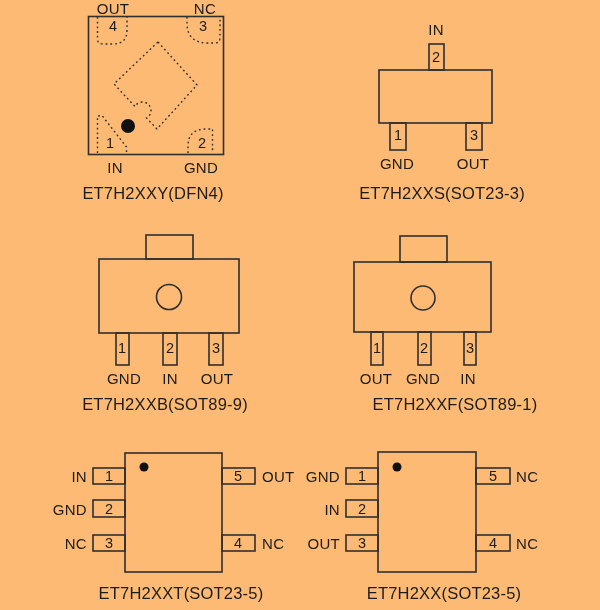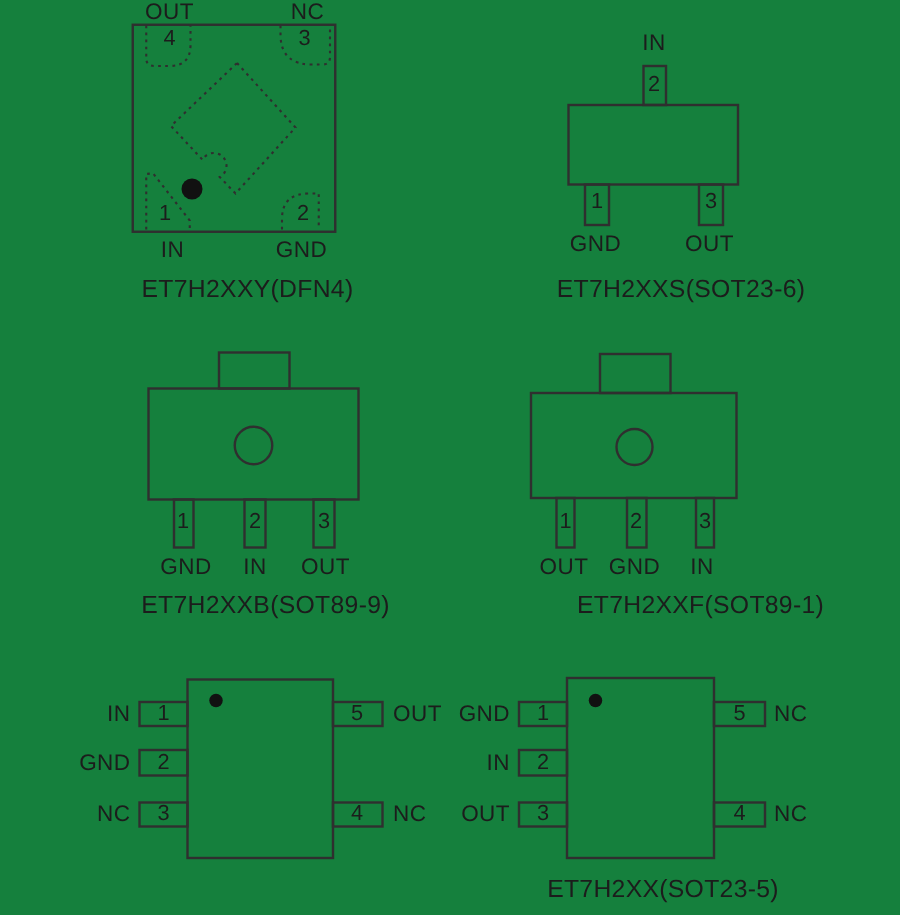--- a/index.html
+++ b/index.html
@@ -1,36 +1,36 @@
 <!DOCTYPE html>
 <html><head>
 <meta charset="utf-8">
 <style>
   html,body{margin:0;padding:0;background:#ffffff;}
   .canvas{
     position:relative;
     width:600px;height:610px;
-    background:#15803d;
+    background:#fdba74;
     font-family:"Liberation Sans", sans-serif;
     overflow:hidden;
   }
   svg.lines{position:absolute;left:0;top:0;}
   svg.lines .solid{fill:none;stroke:#2f2f2f;stroke-width:1.6;}
   svg.lines .dotted{fill:none;stroke:#2f2f2f;stroke-width:1.4;stroke-dasharray:1.8 2.9;}
   svg.lines .filled{fill:#111111;stroke:none;}
   .txt{
     position:absolute;
     white-space:nowrap;
     color:#1c1c1c;
     transform:translate(-50%,-50%);
     line-height:1;
   }
   .lbl{font-size:15px;letter-spacing:0.3px;}
   .num{font-size:14.5px;}
-  .cap{font-size:16.5px;letter-spacing:0.2px;margin-left:12px;}
+  .cap{font-size:16.5px;letter-spacing:0.2px;}
   .ra{transform:translate(-100%,-50%);}  
   .la{transform:translate(0,-50%);}      
 </style>
 </head>
 <body>
 
 <div class="canvas">
 
   <svg class="lines" width="600" height="610" viewBox="0 0 600 610">
 
@@ -99,21 +99,21 @@
   <div class="txt lbl" style="left:115px;top:167px">IN</div>
   <div class="txt lbl" style="left:201px;top:167px">GND</div>
   <div class="txt cap" style="left:153px;top:193px">ET7H2XXY(DFN4)</div>
 
   <div class="txt lbl" style="left:436px;top:29px">IN</div>
   <div class="txt num" style="left:436px;top:57px">2</div>
   <div class="txt num" style="left:398px;top:135px">1</div>
   <div class="txt num" style="left:474px;top:135px">3</div>
   <div class="txt lbl" style="left:397px;top:163px">GND</div>
   <div class="txt lbl" style="left:473px;top:163px">OUT</div>
-  <div class="txt cap" style="left:442px;top:193px">ET7H2XXS(SOT23-6)</div>
+  <div class="txt cap" style="left:442px;top:193px">ET7H2XXS(SOT23-3)</div>
 
   <div class="txt num" style="left:122px;top:348px">1</div>
   <div class="txt num" style="left:170px;top:348px">2</div>
   <div class="txt num" style="left:216px;top:348px">3</div>
   <div class="txt lbl" style="left:124px;top:378px">GND</div>
   <div class="txt lbl" style="left:170px;top:378px">IN</div>
   <div class="txt lbl" style="left:217px;top:378px">OUT</div>
   <div class="txt cap" style="left:165px;top:404px">ET7H2XXB(SOT89-9)</div>
 
   <div class="txt num" style="left:377px;top:348px">1</div>
@@ -127,26 +127,27 @@
   <div class="txt num" style="left:109px;top:476px">1</div>
   <div class="txt num" style="left:109px;top:509px">2</div>
   <div class="txt num" style="left:109px;top:543px">3</div>
   <div class="txt num" style="left:238px;top:476px">5</div>
   <div class="txt num" style="left:238px;top:543px">4</div>
   <div class="txt lbl ra" style="left:87px;top:476px">IN</div>
   <div class="txt lbl ra" style="left:87px;top:509px">GND</div>
   <div class="txt lbl ra" style="left:87px;top:543px">NC</div>
   <div class="txt lbl la" style="left:262px;top:476px">OUT</div>
   <div class="txt lbl la" style="left:262px;top:543px">NC</div>
+  <div class="txt cap" style="left:181px;top:593px">ET7H2XXT(SOT23-5)</div>
 
   <div class="txt num" style="left:362px;top:476px">1</div>
   <div class="txt num" style="left:362px;top:509px">2</div>
   <div class="txt num" style="left:362px;top:543px">3</div>
   <div class="txt num" style="left:493px;top:476px">5</div>
   <div class="txt num" style="left:493px;top:543px">4</div>
   <div class="txt lbl ra" style="left:340px;top:476px">GND</div>
   <div class="txt lbl ra" style="left:340px;top:509px">IN</div>
   <div class="txt lbl ra" style="left:340px;top:543px">OUT</div>
   <div class="txt lbl la" style="left:516px;top:476px">NC</div>
   <div class="txt lbl la" style="left:516px;top:543px">NC</div>
-  <div class="txt cap" style="left:430px;top:593px">ET7H2XX(SOT23-5)</div>
+  <div class="txt cap" style="left:444px;top:593px">ET7H2XX(SOT23-5)</div>
 
 </div>
 
 </body></html>

